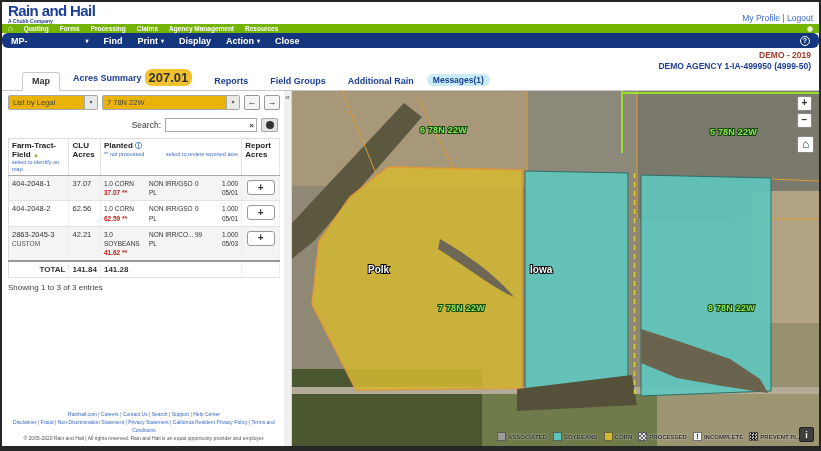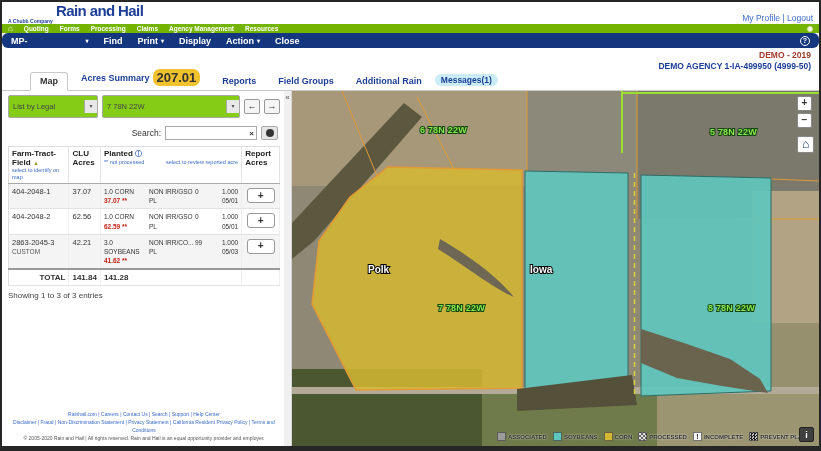--- a/index.html
+++ b/index.html
@@ -3,21 +3,21 @@
 <meta charset="utf-8">
 <style>
   * { margin:0; padding:0; box-sizing:border-box; }
   html,body { background:#555; }
   body { font-family:"Liberation Sans", sans-serif; }
   #app { width:821px; height:451px; border:2px solid #262626; border-bottom-width:5px;
          background:#fff; display:flex; flex-direction:column; overflow:hidden; position:relative; }
 
   
   .hdr { height:22px; display:flex; justify-content:space-between; padding:2px 6px 0 6px; }
-  .logo-title { font-size:15px; font-weight:bold; color:#1c3e96; letter-spacing:-0.6px; line-height:14px;margin-left:48px; }
+  .logo-title { font-size:15px; font-weight:bold; color:#1c3e96; letter-spacing:-0.6px; line-height:14px; }
   .logo-sub { font-size:5px; color:#1c3e96; font-weight:bold; }
   .hdr-right { font-size:8.5px; color:#3b6bc6; margin-top:9px; }
   .hdr-right span { cursor:pointer; }
   .hdr-sep { color:#3b6bc6; }
 
   
   .menubar { height:9px; background:#74b300; display:flex; align-items:center; gap:11px;
              padding:0 6px; color:#fff; font-size:6.5px; font-weight:bold; }
   .home-ic { font-size:8px; line-height:8px; }
   .menubar .spacer { margin-left:auto; }
@@ -32,38 +32,38 @@
   .navybar .spacer { margin-left:auto; }
   .help-circle { width:10px; height:10px; border:1px solid #fff; border-radius:50%;
                  font-size:7px; line-height:8px; text-align:center; }
 
   
   .agency { height:22px; text-align:right; padding:2px 8px 0 16px; line-height:1.25; }
   .agency-demo { font-size:8.5px; font-weight:bold; color:#a33c2e; }
   .agency-name { font-size:8.5px; font-weight:bold; color:#1c3e96; }
 
   
-  .tabsrow { height:21px; display:flex; align-items:flex-end; padding-left:28px; gap:4px;
+  .tabsrow { height:21px; display:flex; align-items:flex-end; padding-left:20px; gap:4px;
              border-bottom:1px solid #c9c9c9; }
   .tab { font-size:9px; font-weight:bold; color:#1c3e96; padding:3px 9px 4px; cursor:pointer;
          display:flex; align-items:center; gap:3px; }
   .tab.active { background:#fff; border:1px solid #c9c9c9; border-bottom:1px solid #fff;
                 margin-bottom:-1px; border-radius:3px 3px 0 0; color:#333; }
   .badge-yellow { background:#f2c12e; color:#333; border-radius:7px; padding:1px 4px; font-size:13px; }
   .badge-blue { background:#c9ecf7; color:#1c3e96; border-radius:8px; padding:1px 6px; font-size:8.5px; font-weight:bold; }
 
   
   .content { flex:1; display:flex; min-height:0; }
   .panel { width:282px; display:flex; flex-direction:column; padding:4px 4px 2px 6px; overflow:hidden; }
   .gutter { width:8px; background:#f0f0f0; border-right:1px solid #d5d5d5; font-size:8px;
             color:#777; text-align:center; padding-top:2px; font-weight:bold; }
 
   
   .filters { display:flex; gap:4px; align-items:center; }
-  .select { border:1px solid #a8a8a8; background:#84cc16; height:23px; display:flex; align-items:center;
+  .select { border:1px solid #a8a8a8; background:#eab308; height:15px; display:flex; align-items:center;
             justify-content:space-between; font-size:7.5px; color:#444; padding-left:4px; border-radius:2px; }
   .sel-1 { width:90px; } .sel-2 { width:138px; }
   .sel-caret { width:13px; height:13px; background:#e8e8e8; border-left:1px solid #a8a8a8;
                text-align:center; font-size:6px; line-height:13px; color:#555; }
   .nav-arrow { width:16px; height:15px; border:1px solid #999; background:#f5f5f5; border-radius:2px;
                font-size:9px; font-weight:bold; color:#333; text-align:center; line-height:13px; cursor:pointer; }
 
   
   .searchrow { margin-top:8px; display:flex; justify-content:flex-end; align-items:center; gap:4px; padding-right:2px; }
   .search-label { font-size:8.5px; color:#333; }

